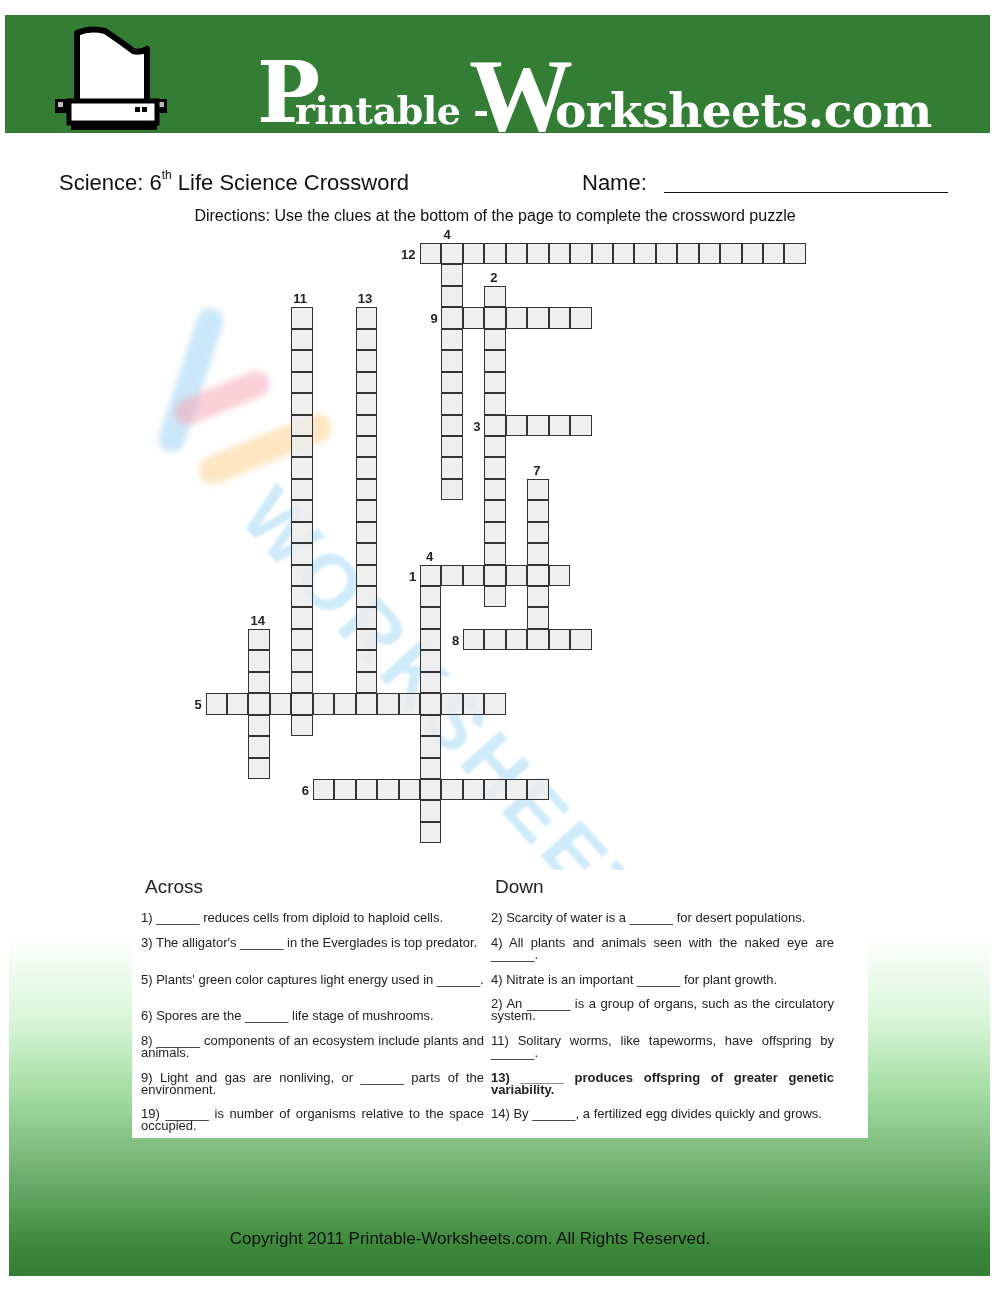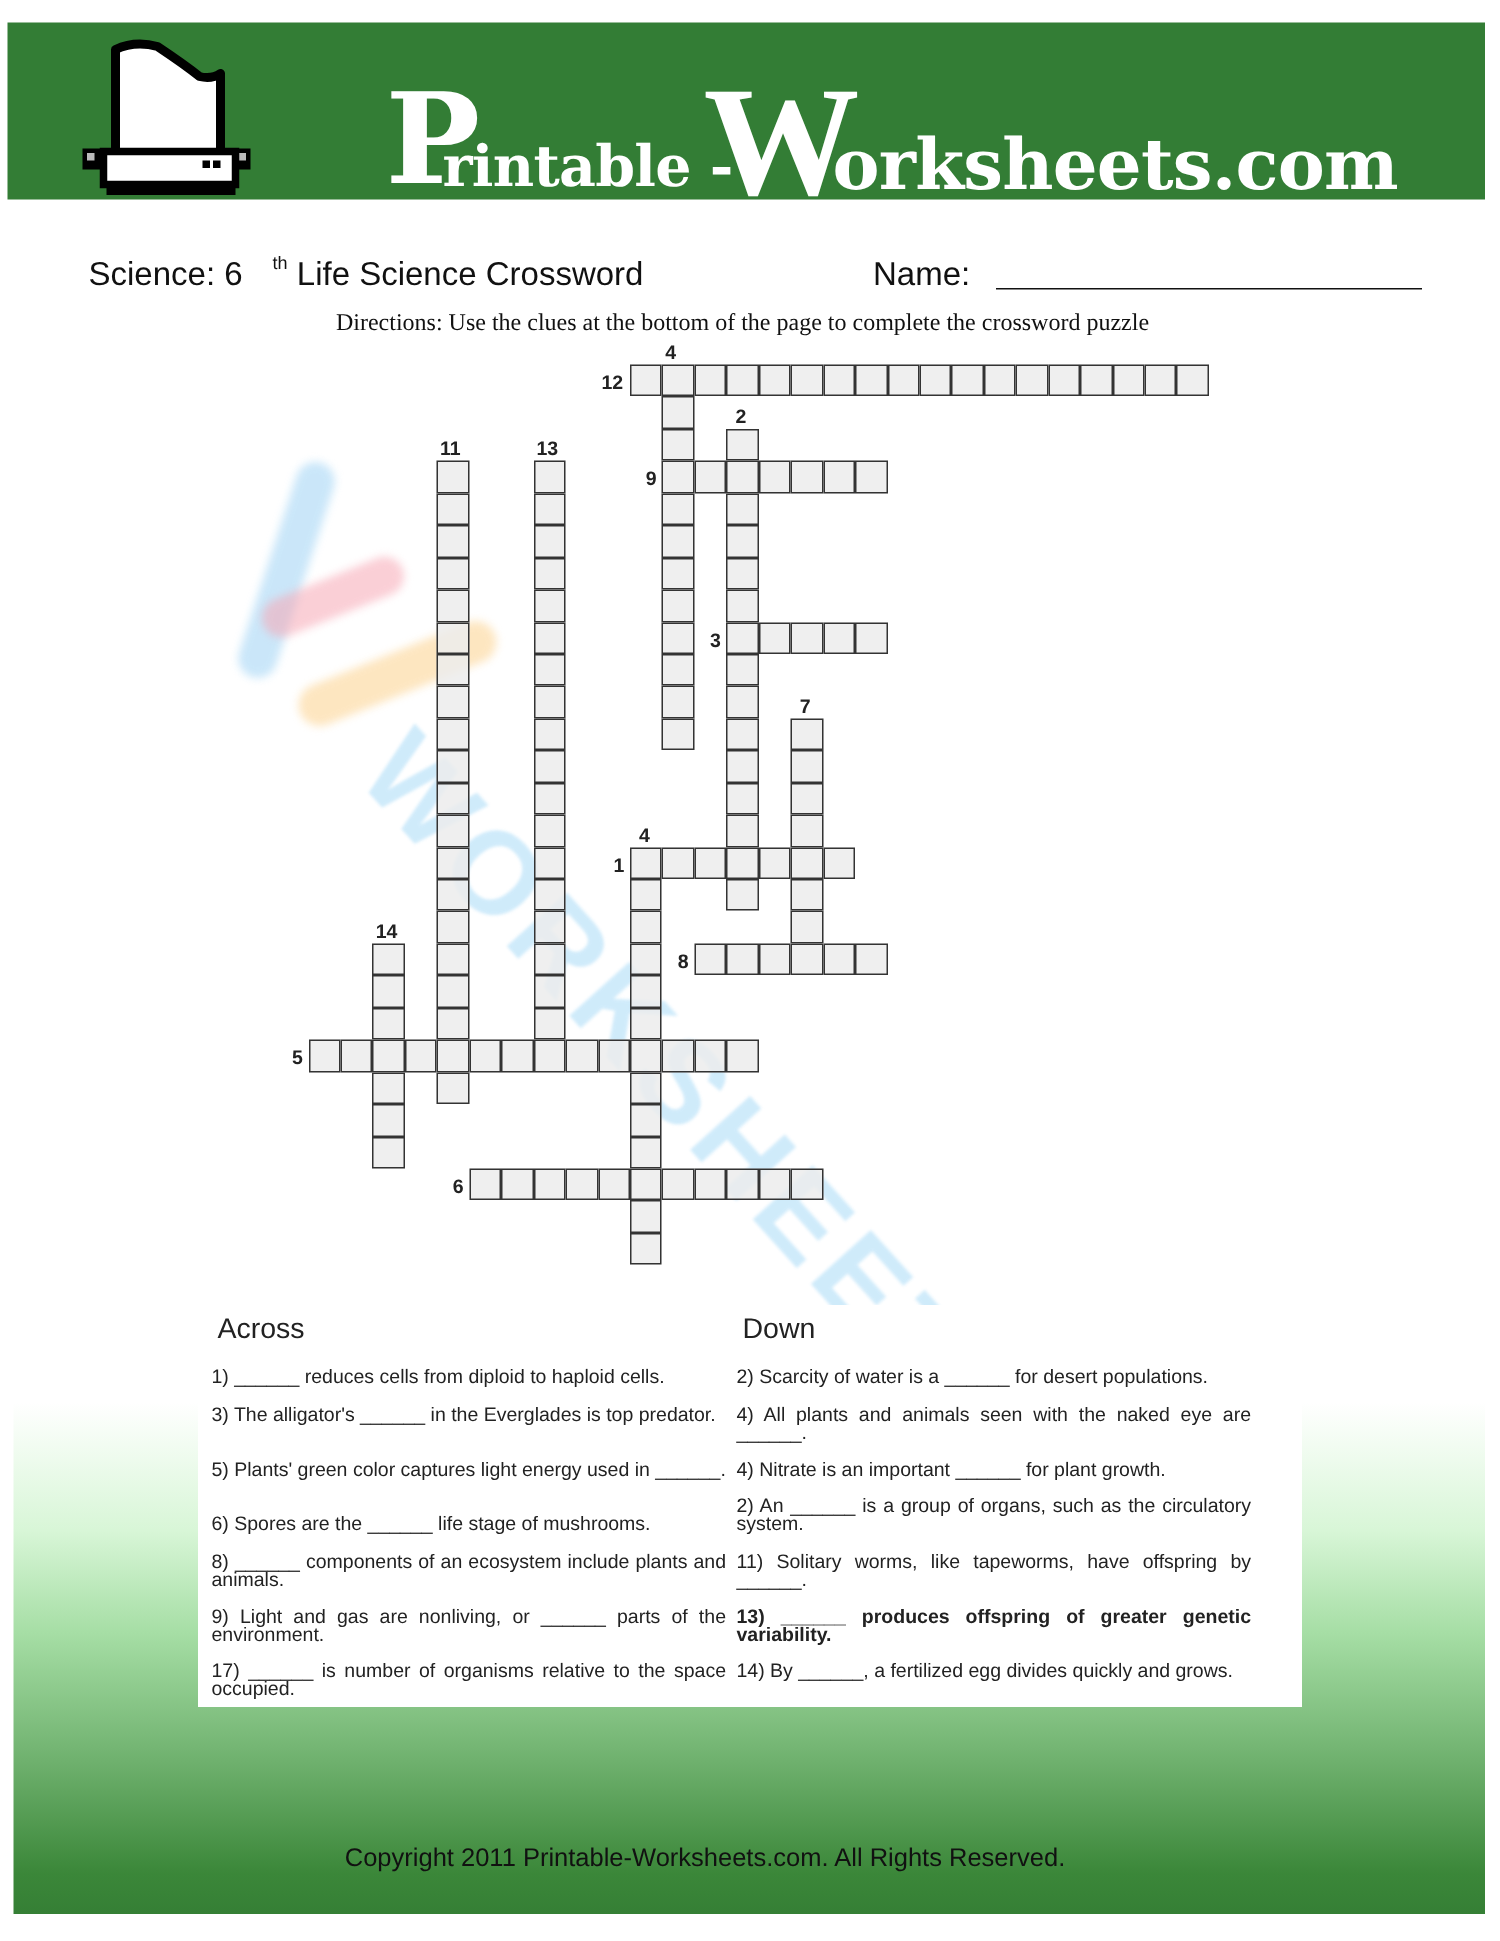--- a/index.html
+++ b/index.html
@@ -5,24 +5,24 @@
   html, body { margin:0; padding:0; }
   body { width:1000px; height:1294px; position:relative; background:#ffffff; overflow:hidden; font-family:"Liberation Sans", sans-serif; color:#111; }
   .banner { position:absolute; left:5px; top:15px; width:985px; height:118px; background:#337d35; }
   .printer { position:absolute; left:40px; top:6px; width:130px; height:110px; }
   .logo { position:absolute; left:252px; top:38px; height:80px; color:#fff; font-family:"Liberation Serif", serif; font-weight:bold; white-space:nowrap; }
   .logo .bigP { position:absolute; left:0; top:0; font-size:84px; line-height:80px; font-weight:bold; font-family:"DejaVu Serif", serif; }
   .logo .w1 { position:absolute; left:38px; top:38px; font-size:38px; line-height:40px; font-family:"DejaVu Serif", serif; letter-spacing:-0.5px; }
   .logo .bigW { position:absolute; left:212px; top:-8px; font-size:104px; line-height:100px; font-family:"Liberation Serif", serif; }
   .logo .w2 { position:absolute; left:298px; top:38px; font-size:47px; line-height:40px; font-family:"DejaVu Serif", serif; letter-spacing:-0.5px; }
   .title { position:absolute; left:59px; top:170px; font-size:22px; }
-  .title sup { font-size:12px; vertical-align:top; position:relative; top:-2px;margin-left:20px; }
+  .title sup { font-size:12px; vertical-align:top; position:relative; top:-2px; }
   .name-label { position:absolute; left:582px; top:170px; font-size:22px; }
   .name-line { position:absolute; left:664px; top:192px; width:284px; border-bottom:1.5px solid #111; }
-  .directions { position:absolute; left:0; width:990px; top:207px; text-align:center; font-size:16px;font-family:Liberation Serif, serif; }
+  .directions { position:absolute; left:0; width:990px; top:207px; text-align:center; font-size:16px; }
   .watermark { position:absolute; pointer-events:none; }
   .wm-bar { position:absolute; border-radius:20px; filter:blur(3px); opacity:0.55; }
   .wm-text { position:absolute; left:290px; top:470px; font-size:78px; font-weight:bold; color:#a9dbf7; opacity:0.55; transform:rotate(48deg); transform-origin:left top; letter-spacing:6px; white-space:nowrap; filter:blur(1px); }
   .wm-text .orange { color:#fcd9a0; }
   .grid { position:absolute; left:0; top:0; width:1000px; height:900px; }
   .cell { position:absolute; width:21.44px; height:21.44px; box-sizing:border-box; border:1.2px solid #333; background:rgba(236,236,236,0.85); }
   .num { position:absolute; font-size:13px; font-weight:bold; color:#222; }
   .green-bg { position:absolute; left:9px; top:935px; width:981px; height:341px; background:linear-gradient(to bottom, #ffffff 0%, #d8f6d7 25%, #a6dea5 45%, #6fb16e 70%, #3b8739 92%, #357f35 100%); }
   .clues { position:absolute; left:132px; top:870px; width:736px; height:268px; background:#ffffff; }
   .col { position:absolute; top:0; width:343px; }
@@ -236,21 +236,21 @@
 
 <div class="clues">
   <div class="col across">
     <h3>Across</h3>
     <div class="clue" style="top:42px;">1) ______ reduces cells from diploid to haploid cells.</div>
     <div class="clue" style="top:67px;">3) The alligator's ______ in the Everglades is top predator.</div>
     <div class="clue" style="top:104px;">5) Plants' green color captures light energy used in ______.</div>
     <div class="clue" style="top:140px;">6) Spores are the ______ life stage of mushrooms.</div>
     <div class="clue" style="top:165px;">8) ______ components of an ecosystem include plants and animals.</div>
     <div class="clue" style="top:202px;">9) Light and gas are nonliving, or ______ parts of the environment.</div>
-    <div class="clue" style="top:238px;">17) ______ is number of organisms relative to the space occupied.</div>
+    <div class="clue" style="top:238px;">19) ______ is number of organisms relative to the space occupied.</div>
   </div>
   <div class="col down">
     <h3>Down</h3>
     <div class="clue" style="top:42px;">2) Scarcity of water is a ______ for desert populations.</div>
     <div class="clue" style="top:67px;">4) All plants and animals seen with the naked eye are ______.</div>
     <div class="clue" style="top:104px;">4) Nitrate is an important ______ for plant growth.</div>
     <div class="clue" style="top:128px;">2) An ______ is a group of organs, such as the circulatory system.</div>
     <div class="clue" style="top:165px;">11) Solitary worms, like tapeworms, have offspring by ______.</div>
     <div class="clue" style="top:202px;font-weight:bold;">13) ______ produces offspring of greater genetic variability.</div>
     <div class="clue" style="top:238px;">14) By ______, a fertilized egg divides quickly and grows.</div>

